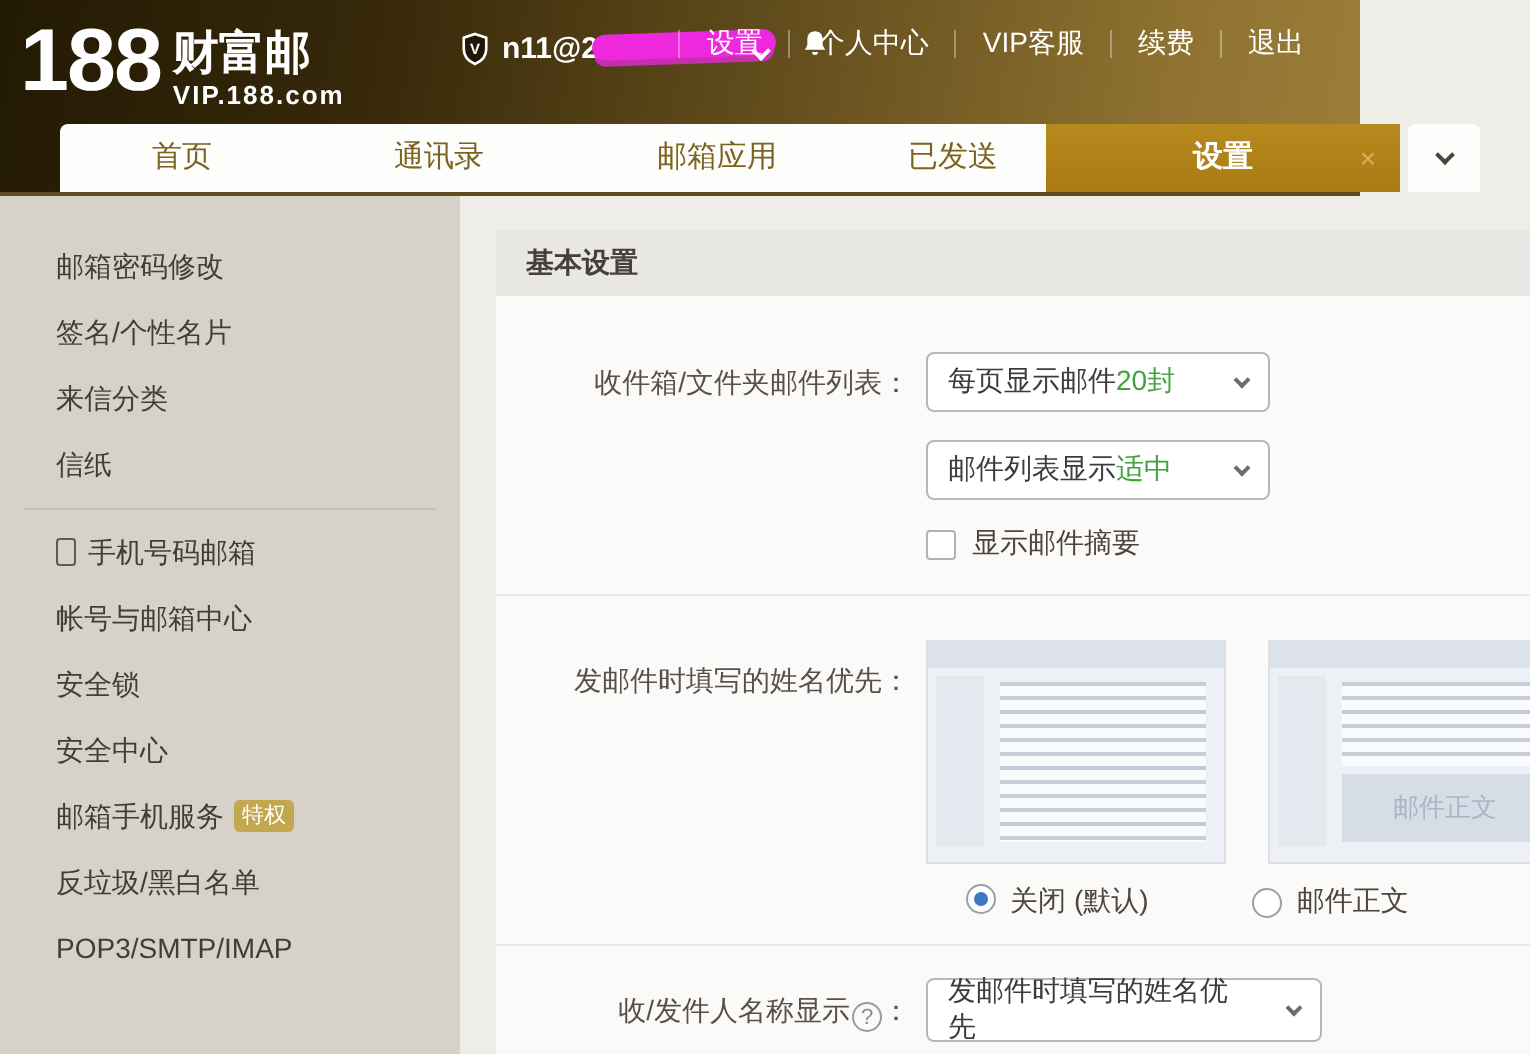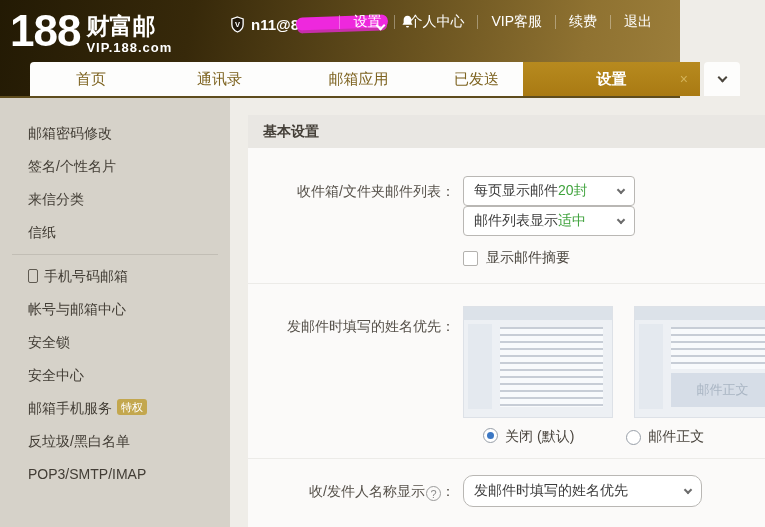--- a/index.html
+++ b/index.html
@@ -67,21 +67,21 @@
   .row-inbox .label-col { padding-top:7px; }
   .row-split { padding:22px 0 12px 0; }
   .row-split .label-col { padding-top:12px; }
   .row-name { padding:16px 0 16px 0; }
   .row-name .label-col { padding-top:8px; }
 
   .dropdown { display:flex; align-items:center; justify-content:space-between; width:172px; height:30px;
     background:#fff; border:1px solid #b9b7b4; border-radius:4px; padding:0 10px; font-size:14px;
     color:#3c3c3c; cursor:pointer;gap:20px; }
   .dropdown .chev { border-color:#6c6c6c; width:6px; height:6px; }
-  .dd2 { }
+  .dd2 { margin-top:14px; }
   .green { color:#3fa23c; }
   .checkrow { display:flex; align-items:center; margin-top:13px; }
   .checkbox { width:15px; height:15px; background:#fff; border:1px solid #b3b1ae; border-radius:2px; cursor:pointer; }
   .checklabel { font-size:14px; color:#4b463f; margin-left:8px; }
 
   .previews { display:flex; }
   .thumb { position:relative; width:150px; height:112px; background:#edf0f4; border:1px solid #dde1e7; flex:none; }
   .thumb2 { margin-left:21px; }
   .t-top { position:absolute; left:0; top:0; right:0; height:13px; background:#dce2e9; }
   .t-leftcol { position:absolute; left:4px; top:17px; bottom:8px; width:24px; background:#e4e9ef; }
@@ -96,21 +96,21 @@
   .radio { width:15px; height:15px; border:1px solid #989fa8; border-radius:50%; background:#fff;
     position:relative; cursor:pointer; flex:none; }
   .radio.checked::after { content:""; position:absolute; left:3px; top:3px; width:7px; height:7px;
     border-radius:50%; background:#3c78c4; }
   .rlabel { font-size:14px; color:#4b463f; margin-left:7px; cursor:pointer; }
   .g1 { margin-left:20px; display:flex; align-items:flex-start; }
   .g2 { margin-left:52px; display:flex; align-items:center; }
 
   .help { display:inline-block; width:15px; height:15px; border:1px solid #9a9a9a; border-radius:50%;
     font-size:11px; line-height:14px; text-align:center; color:#8a8a8a; vertical-align:-2px; margin-left:1px; cursor:pointer; }
-  .dd-name { width:239px; height:32px;border-radius:10px; }
+  .dd-name { width:198px; height:32px; }
 </style>
 </head>
 <body>
 
 <div class="page">
 
   <div class="topbar">
     <div class="logo">
       <div class="logo-number">188</div>
       <div class="logo-stack">
@@ -119,21 +119,21 @@
       </div>
     </div>
 
     <div class="userarea">
       <span class="shield">
         <svg width="15" height="17" viewBox="0 0 16 18">
           <path d="M8 1 14 3v6c0 4-2.7 6.6-6 8-3.3-1.4-6-4-6-8V3z" fill="#20170a" stroke="#fff" stroke-width="1.4"></path>
           <text x="8" y="11.5" fill="#fff" font-size="8" text-anchor="middle" font-weight="bold">V</text>
         </svg>
       </span>
-      <span class="useremail">n11@8</span>
+      <span class="useremail">n11@2</span>
       <span class="redact"></span>
       <span class="user-chev"><span class="chev"></span></span>
       <span class="bell">
         <svg width="15" height="16" viewBox="0 0 16 16">
           <path d="M8 1.2c-2.6 0-4.1 1.9-4.1 4.3v3.2L2.6 11h10.8l-1.3-2.3V5.5c0-2.4-1.5-4.3-4.1-4.3z" fill="#fff"></path>
           <path d="M6.4 12.3a1.6 1.6 0 0 0 3.2 0z" fill="#fff"></path>
         </svg>
       </span>
     </div>
 

